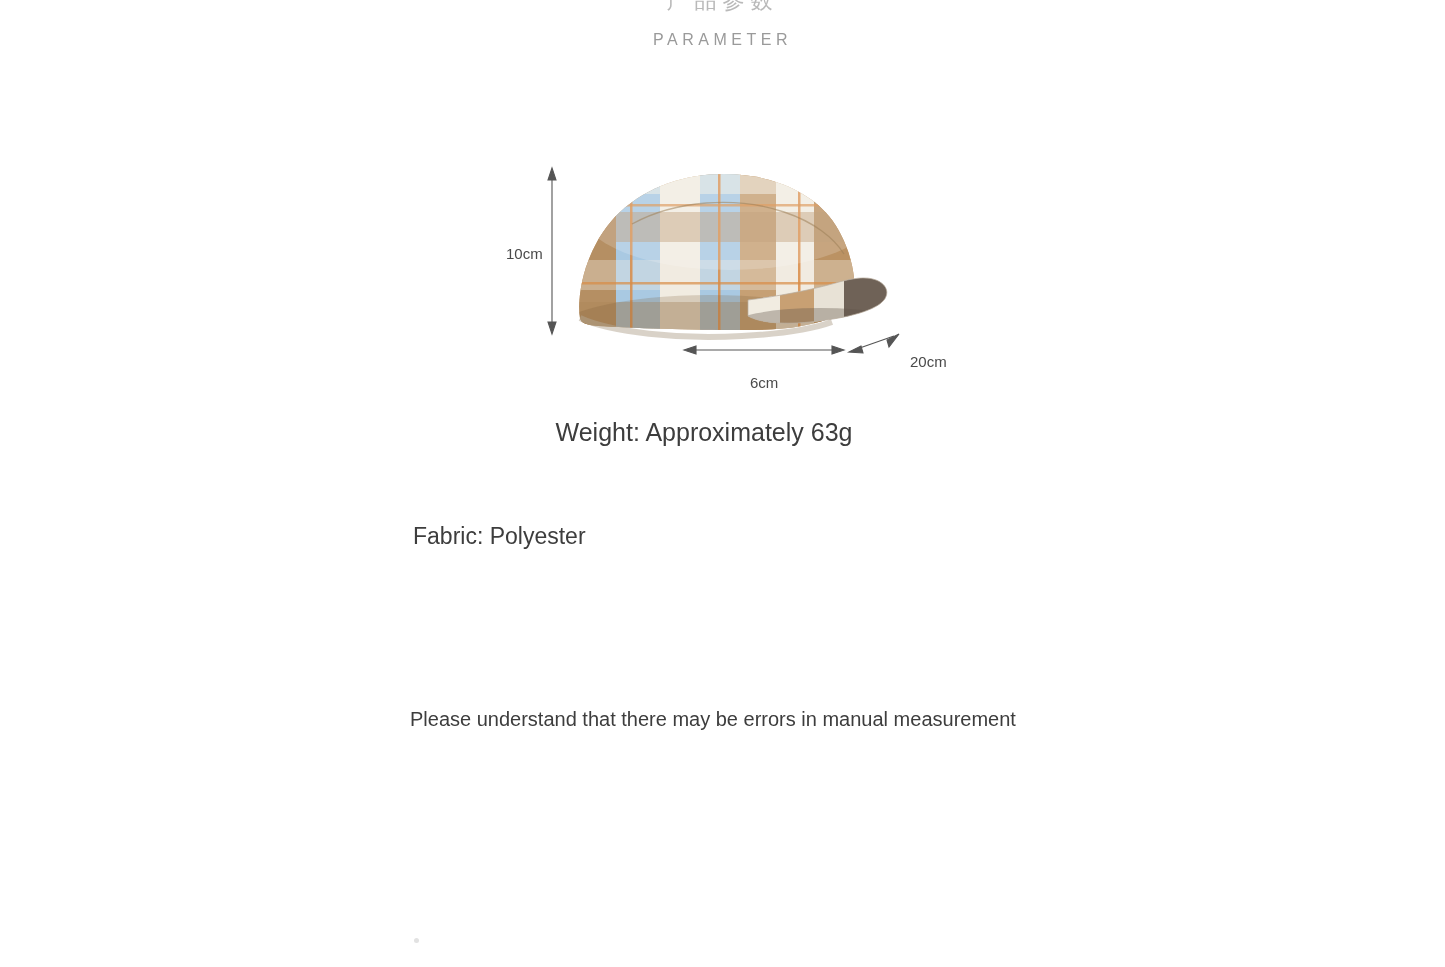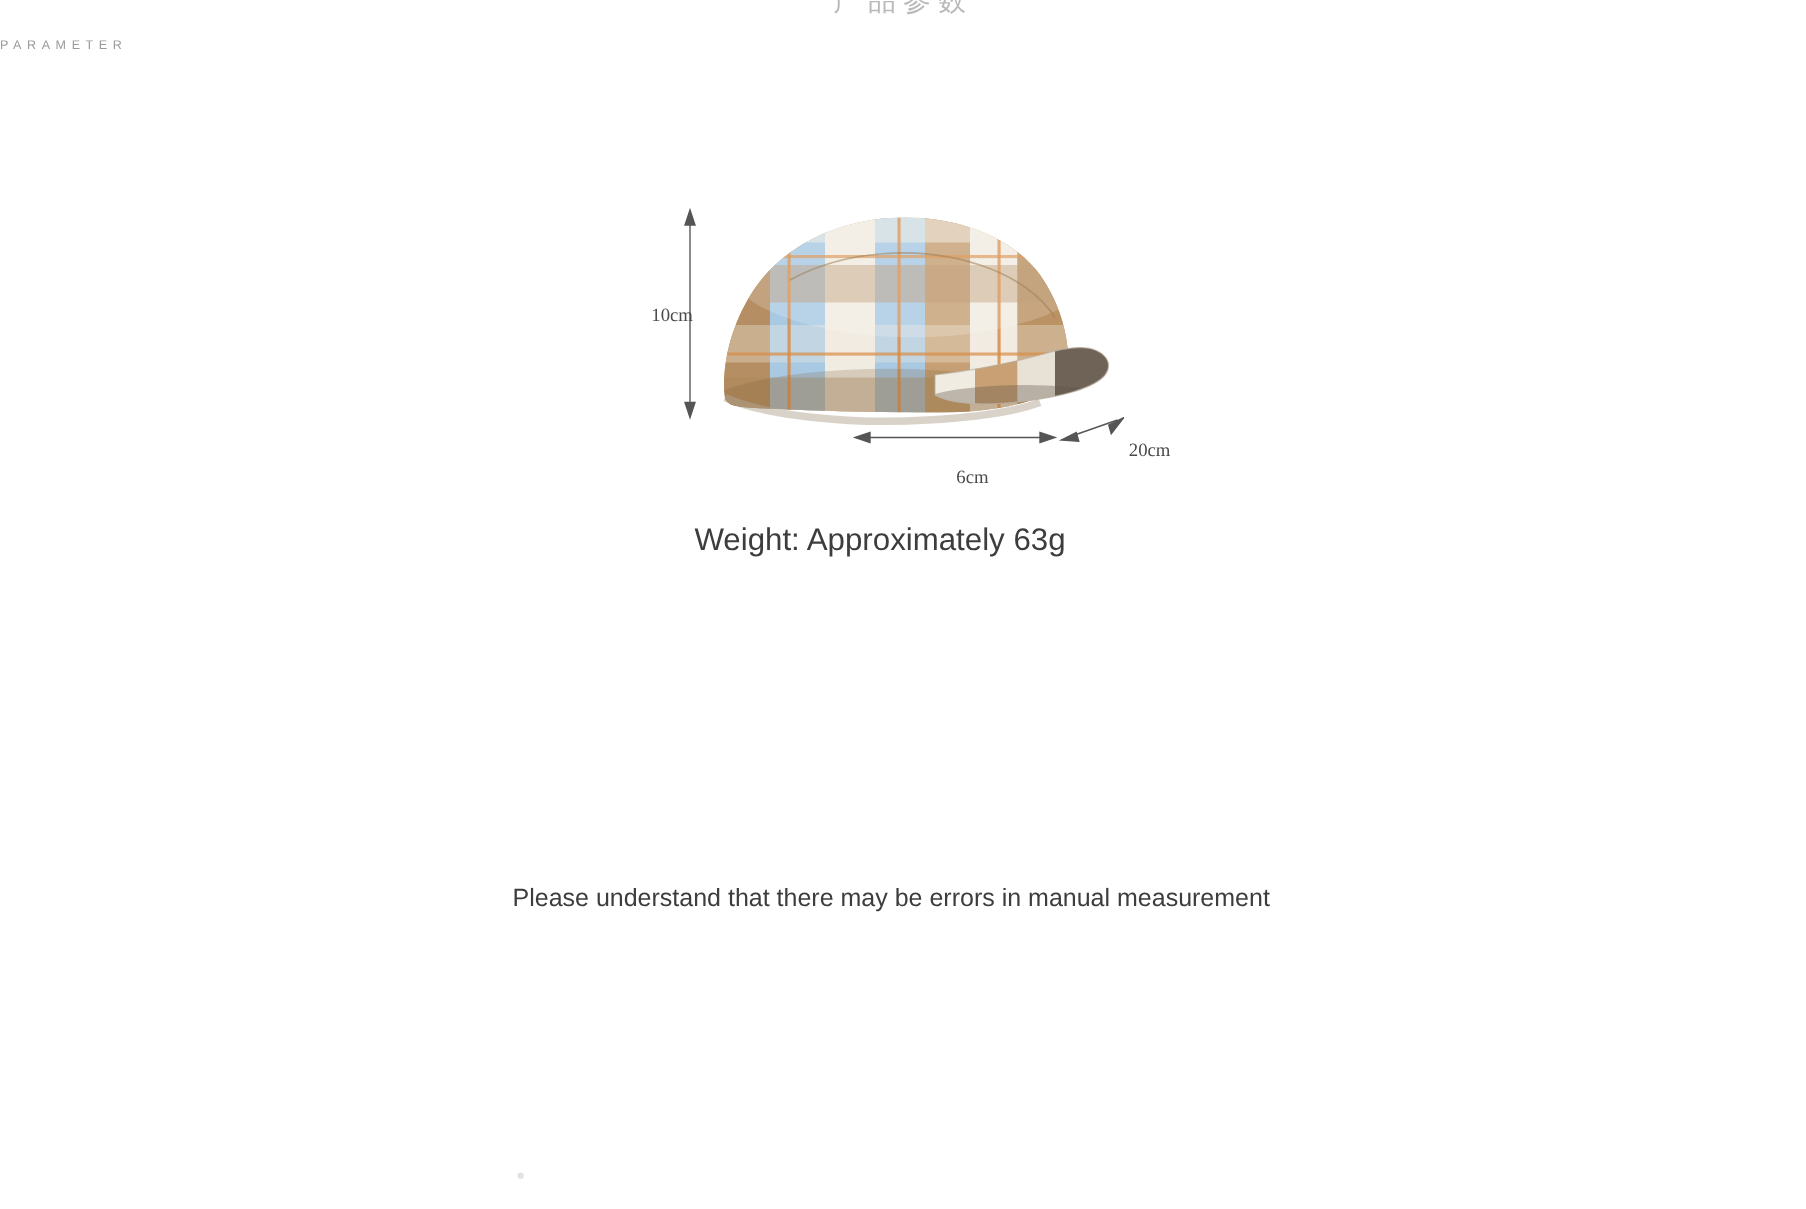--- a/index.html
+++ b/index.html
@@ -25,46 +25,45 @@
     text-align: center;
     font-size: 22px;
     letter-spacing: 6px;
     color: #b9b9b9;
   }
   .header-sub {
     position: absolute;
     top: 31px;
     left: 0;
     width: 1445px;
-    text-align: left;
-    font-size: 10px;
+    text-align: center;
+    font-size: 16px;
     letter-spacing: 4.5px;
     color: #9a9a9a;
   }
 
   
   .diagram {
     position: absolute;
     left: 480px;
     top: 150px;
     width: 520px;
     height: 250px;
   }
   .diagram svg { display: block; }
 
   .dim-label {
     position: absolute;
-    font-family: Liberation Serif, serif;
+    font-family: Liberation Sans, sans-serif;
     color: #4a4a4a;
     font-size: 15px;
-    margin-left: 15px;
   }
   .dim-height { left: 26px; top: 95px; }
   .dim-width  { left: 270px; top: 224px; }
-  .dim-depth  { left: 408px; top: 203px; }
+  .dim-depth  { left: 430px; top: 203px; }
 
   
   .weight {
     position: absolute;
     top: 418px;
     left: 0;
     width: 1408px;
     text-align: center;
     font-size: 25px;
     color: #3d3d3d;
@@ -184,17 +183,18 @@
   </svg>
 
   <div class="dim-label dim-height">10cm</div>
   <div class="dim-label dim-width">6cm</div>
   <div class="dim-label dim-depth">20cm</div>
 </div>
 
 <div class="weight">Weight: Approximately 63g</div>
 
 <div class="specs">
+  <div class="spec-row">Fabric: Polyester</div>
 </div>
 
 <div class="note">Please understand that there may be errors in manual measurement</div>
 
 <div class="tiny-dot"></div>
 
 </body></html>

